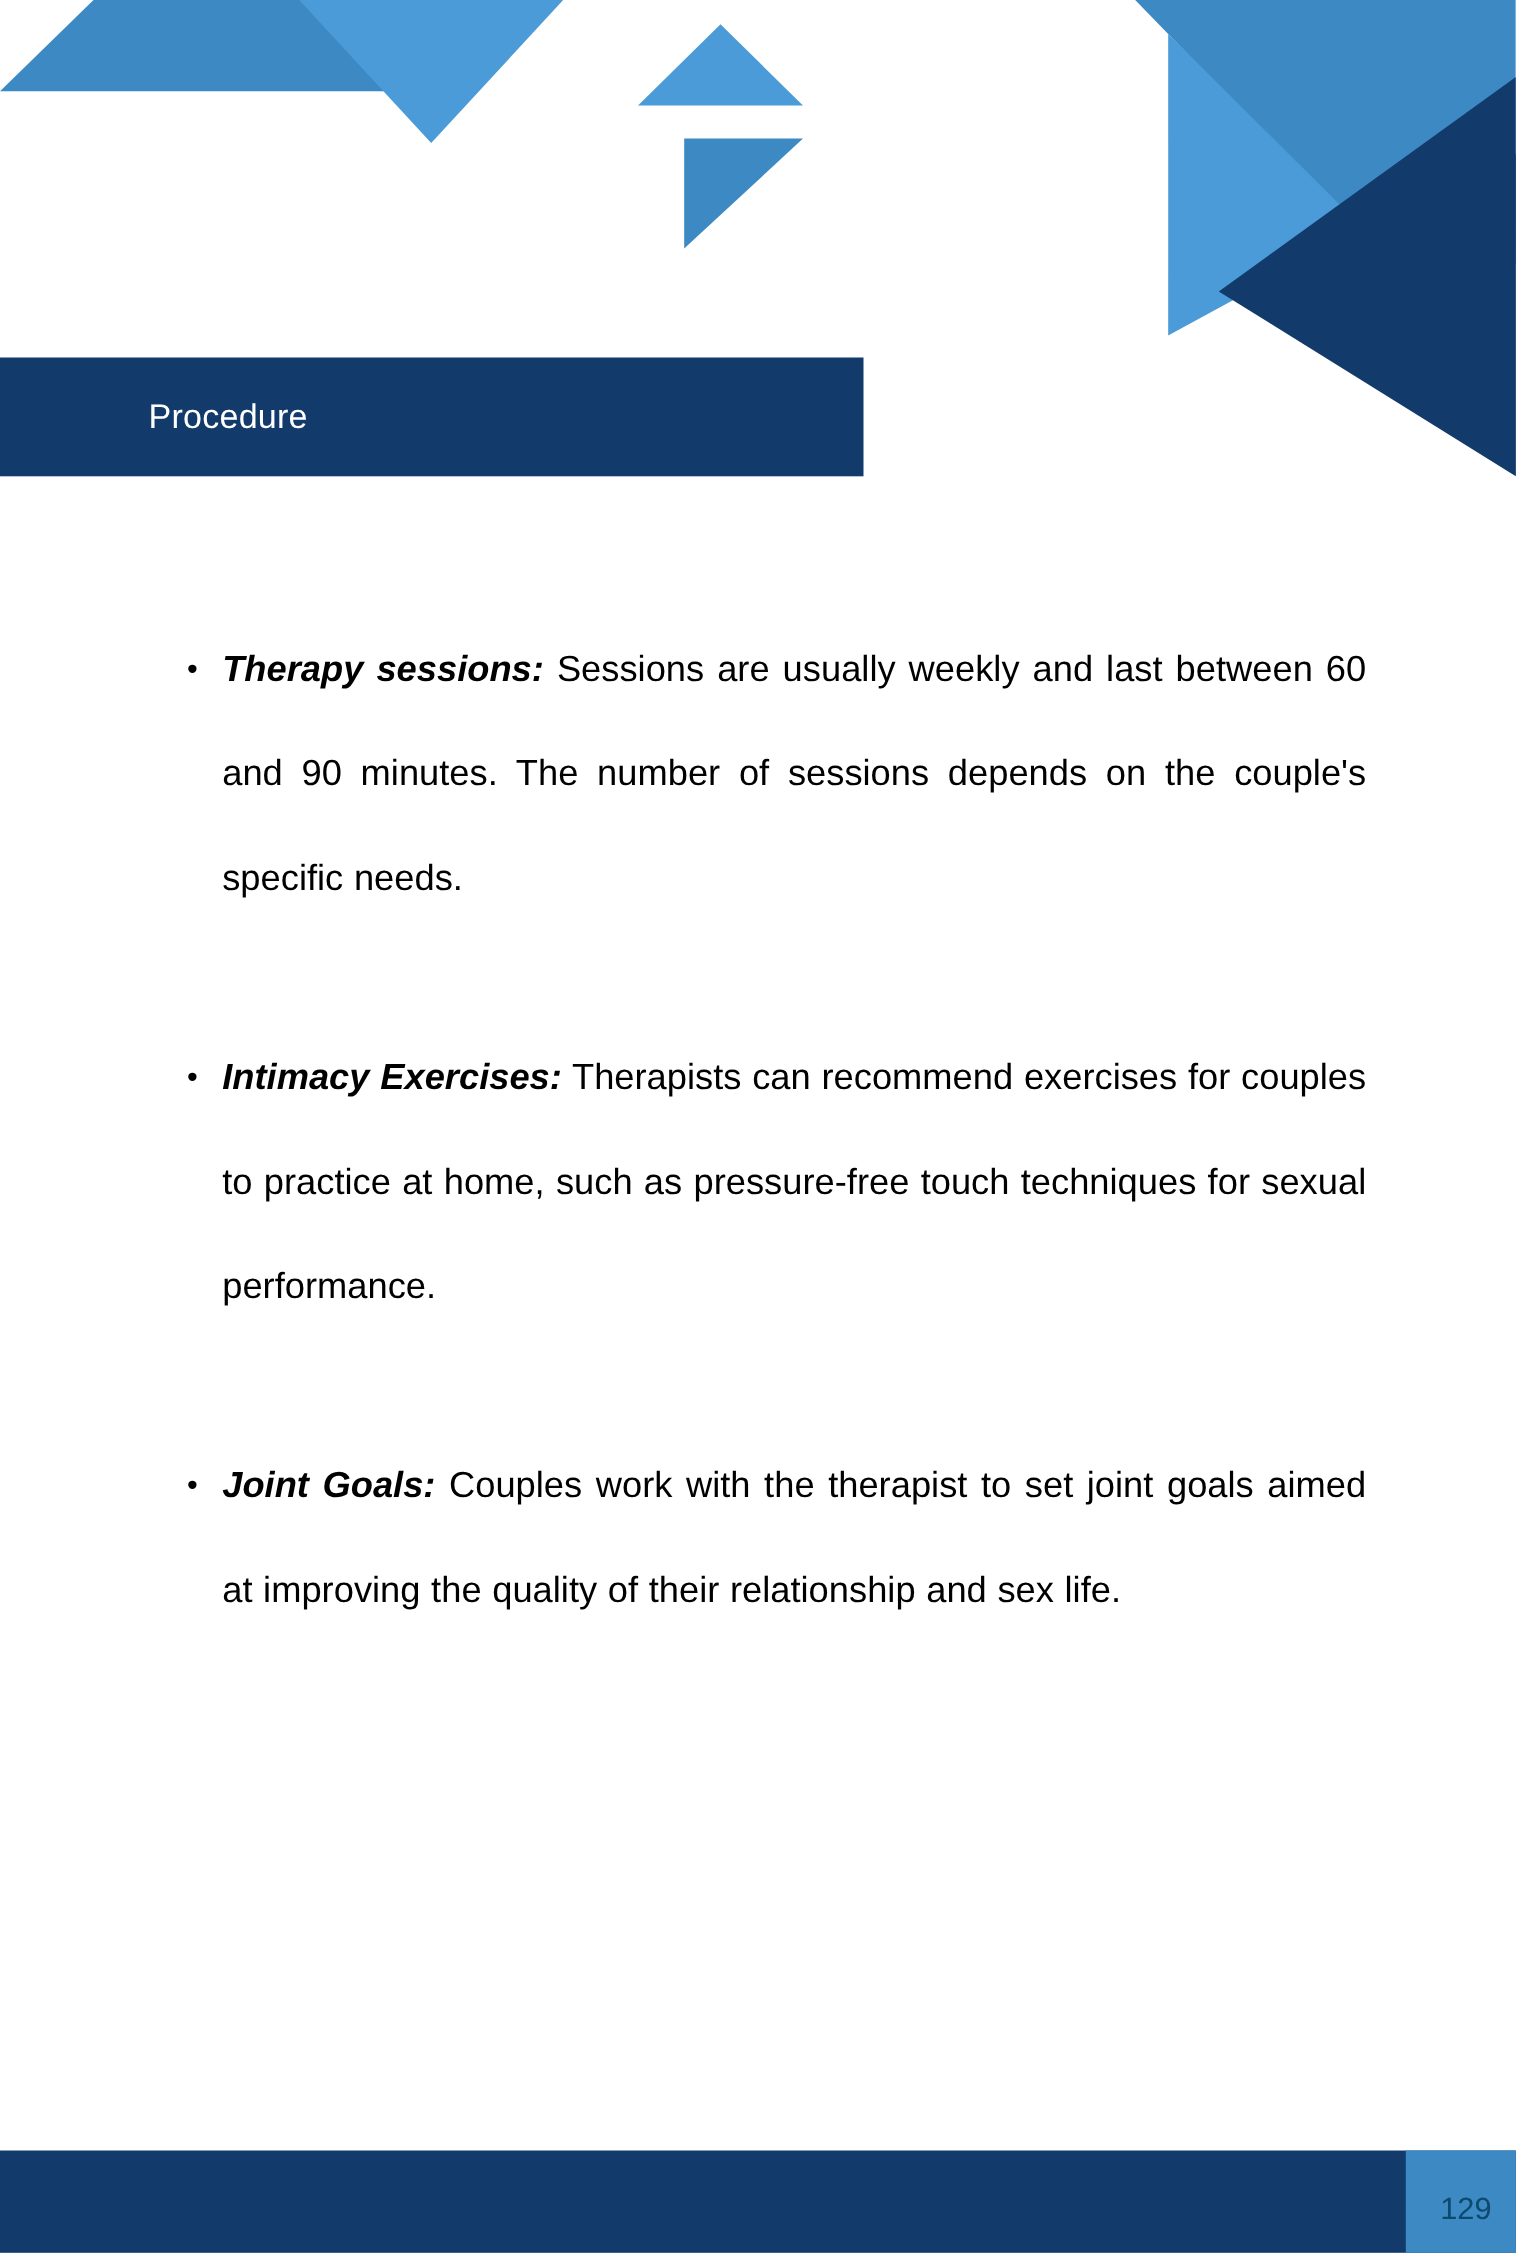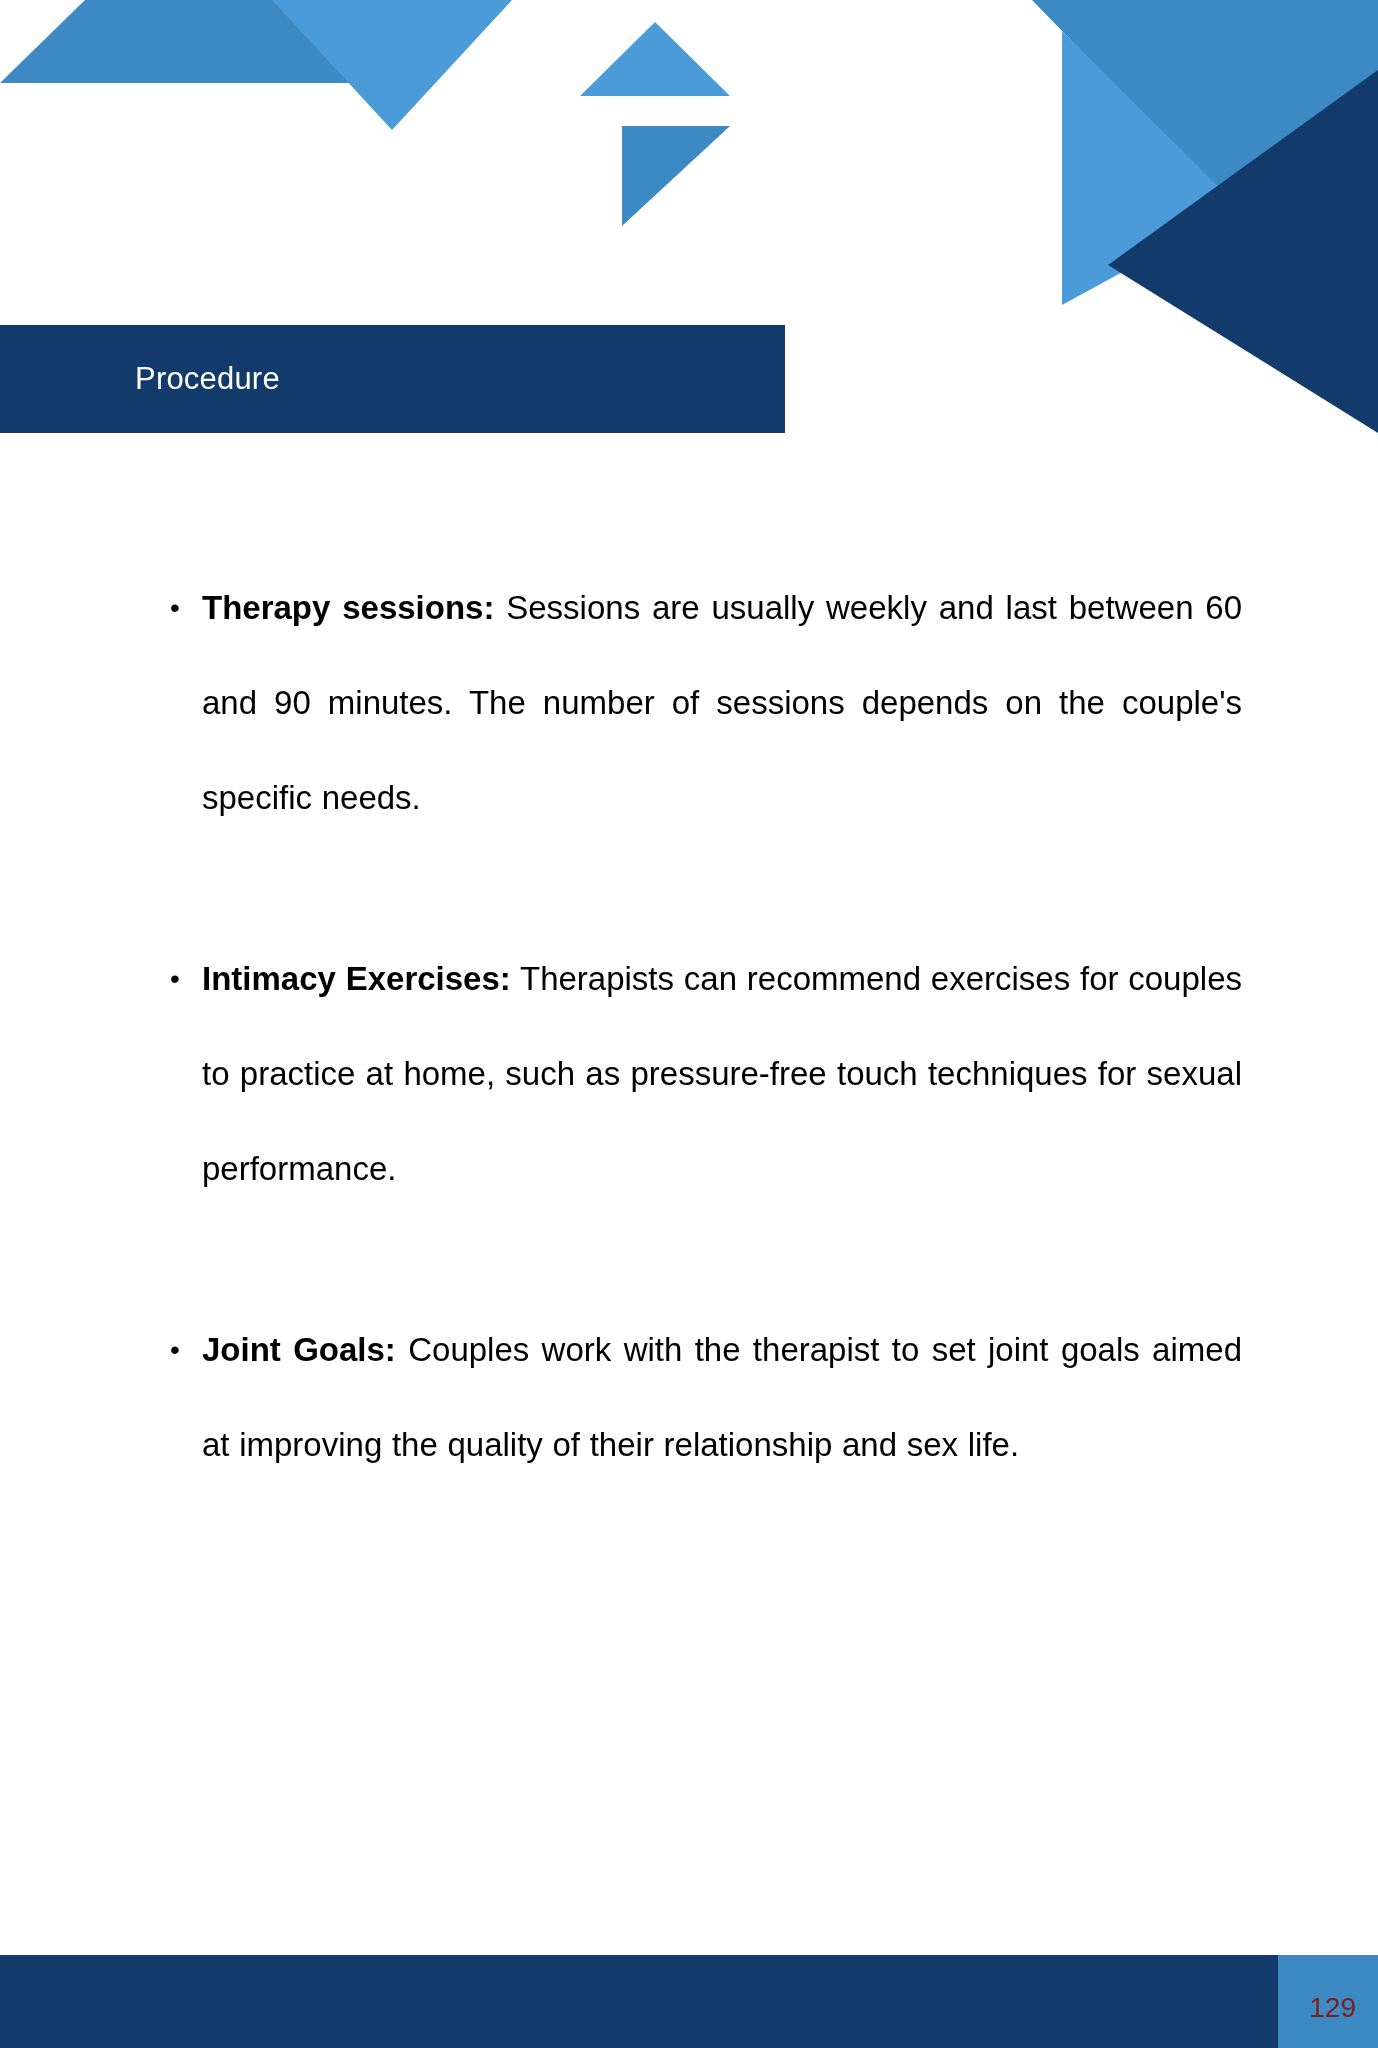--- a/index.html
+++ b/index.html
@@ -70,20 +70,21 @@
     flex: 1 1 auto;
     font-size: 33px;
     line-height: 95px;
     color: #000000;
     text-align: justify;
     text-justify: inter-word;
     word-spacing: 0.5px;
   }
   .bullet-body .lead {
     font-weight: bold;
+    font-style: italic;
   }
   .bullet-item:last-child { margin-bottom: 0; }
 
   
   #footer-bar {
     position: absolute;
     left: 0;
     bottom: 0;
     width: 1378px;
     height: 93px;
@@ -94,21 +95,21 @@
     right: 0;
     bottom: 0;
     width: 100px;
     height: 93px;
     background: #3D89C4;
   }
   #footer-page-number {
     position: absolute;
     right: 22px;
     bottom: 26px;
-    color: #7f1d1d;
+    color: #0c4a6e;
     font-size: 28px;
     line-height: 1;
   }
 </style>
 </head>
 <body>
 
 <div id="deco-header">
   <svg width="1378" height="580" viewBox="0 0 1378 580" xmlns="http://www.w3.org/2000/svg">
 

